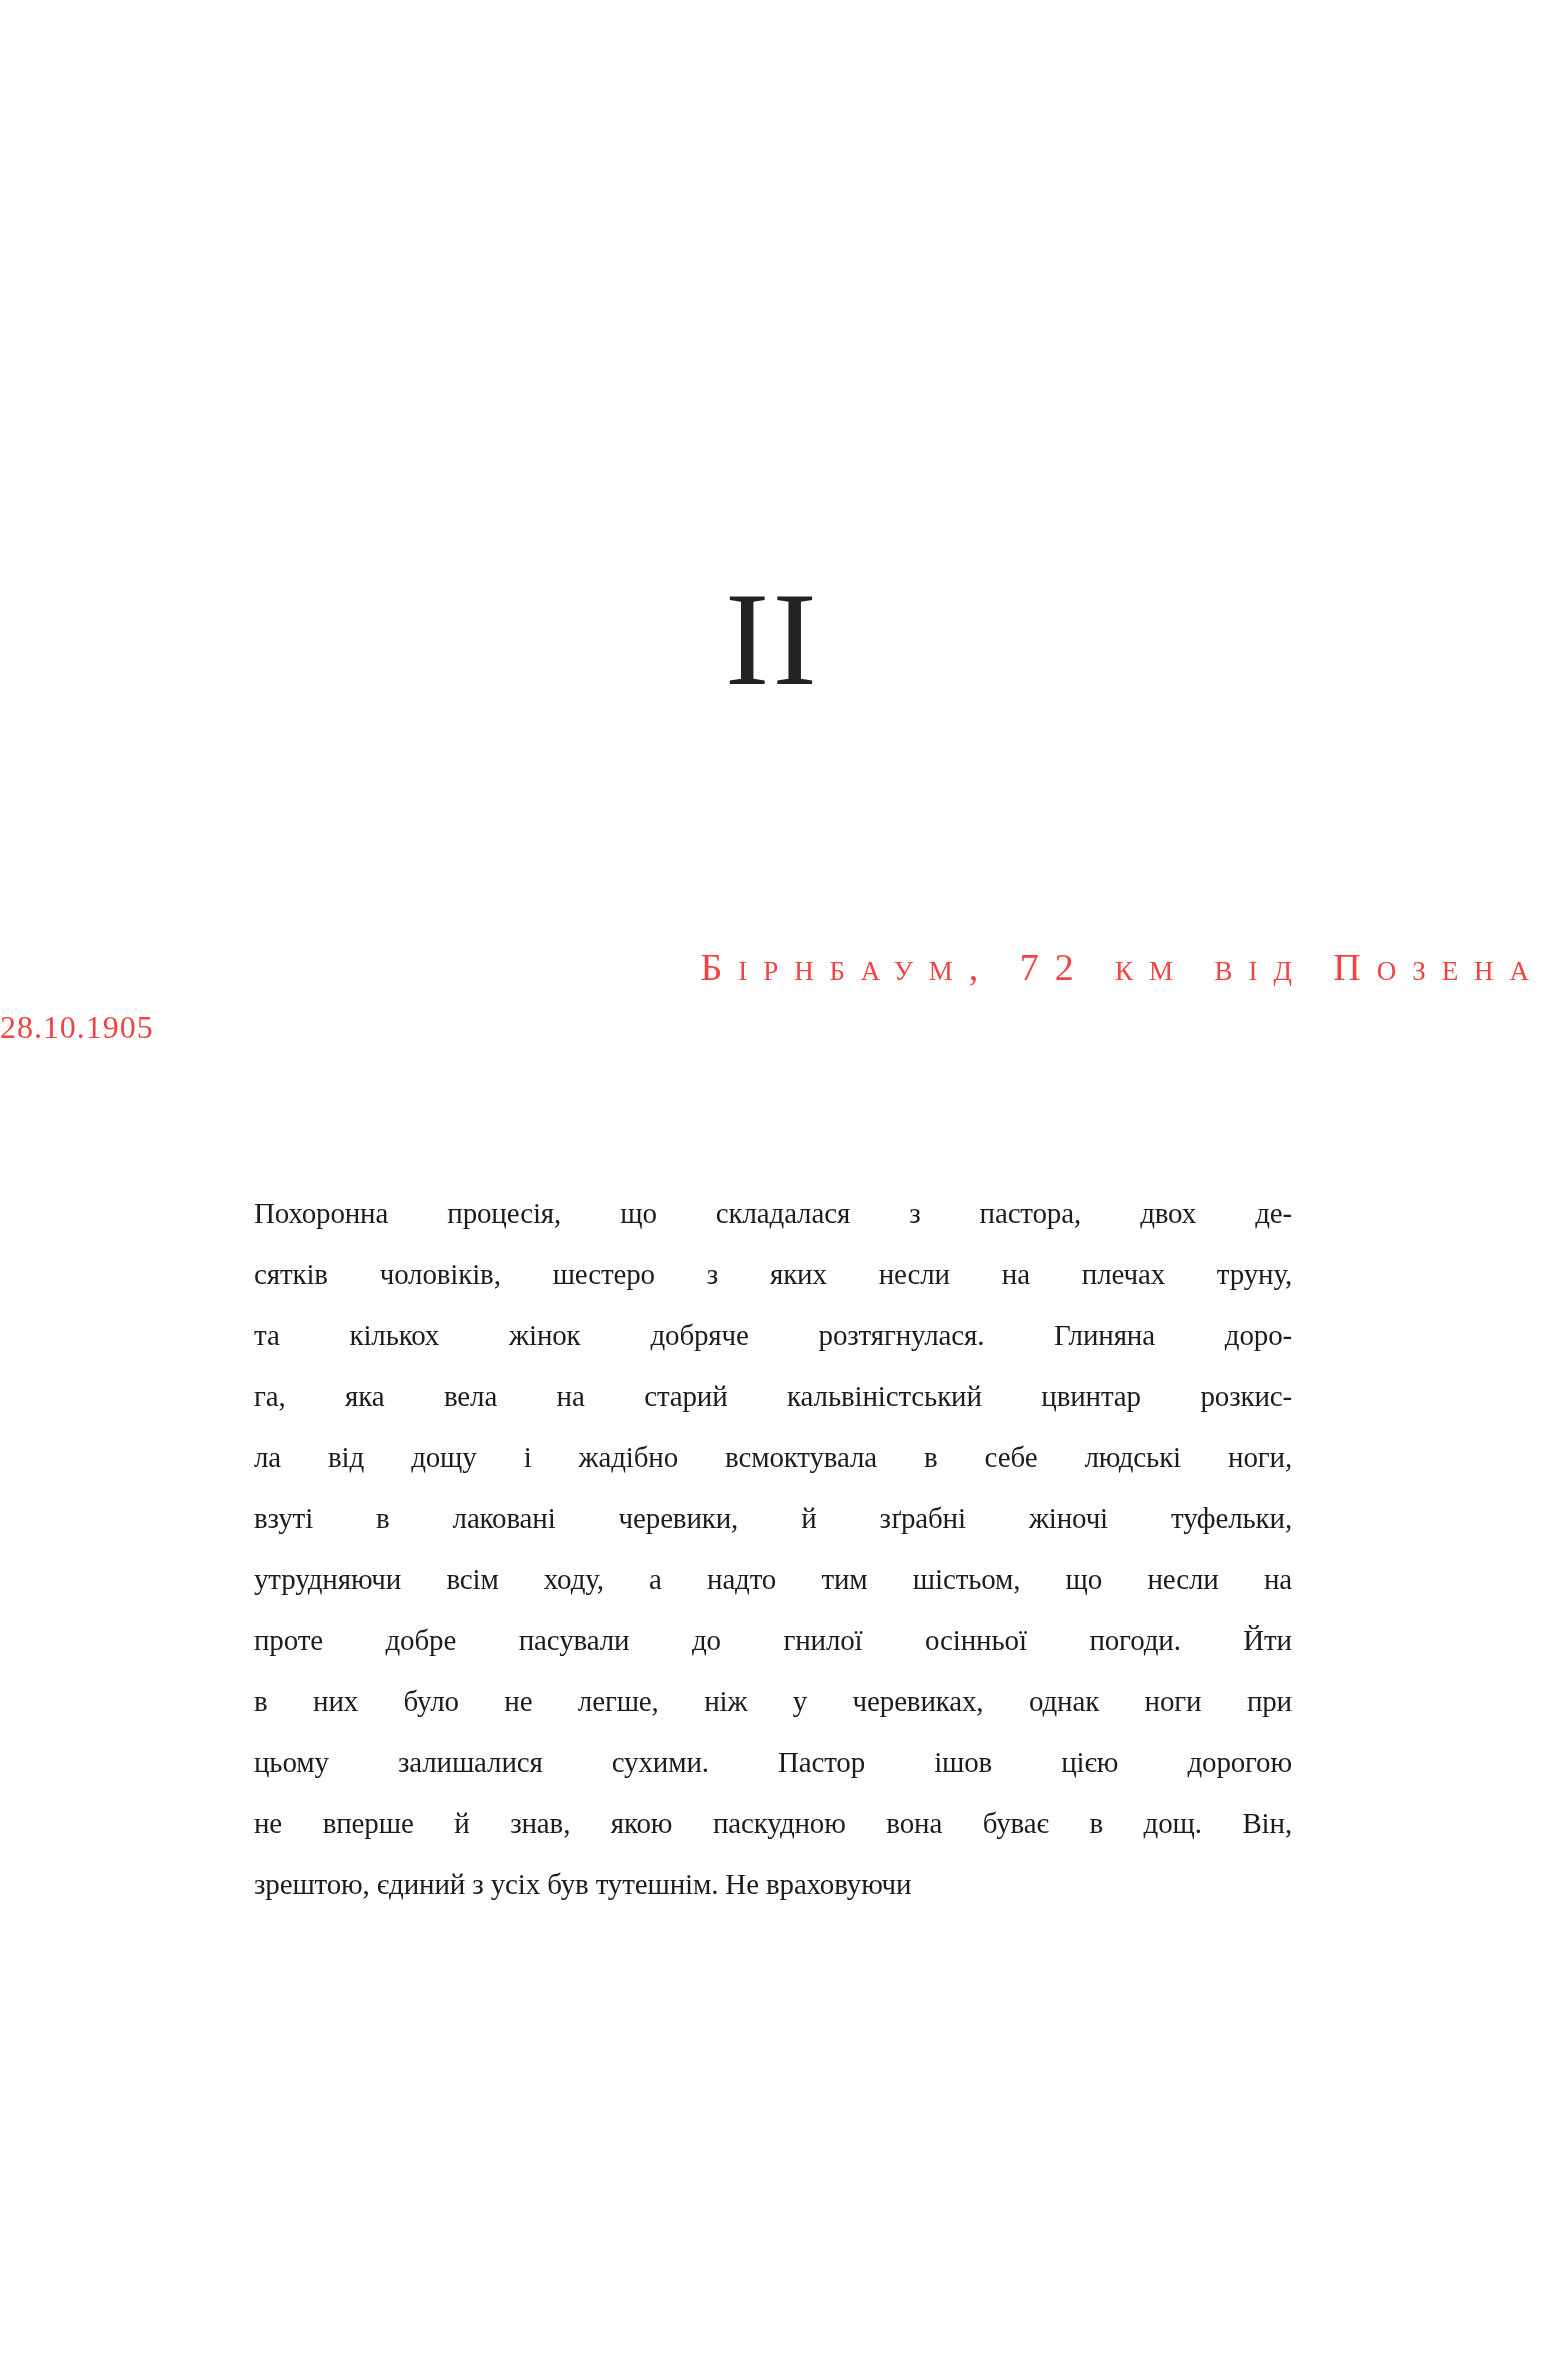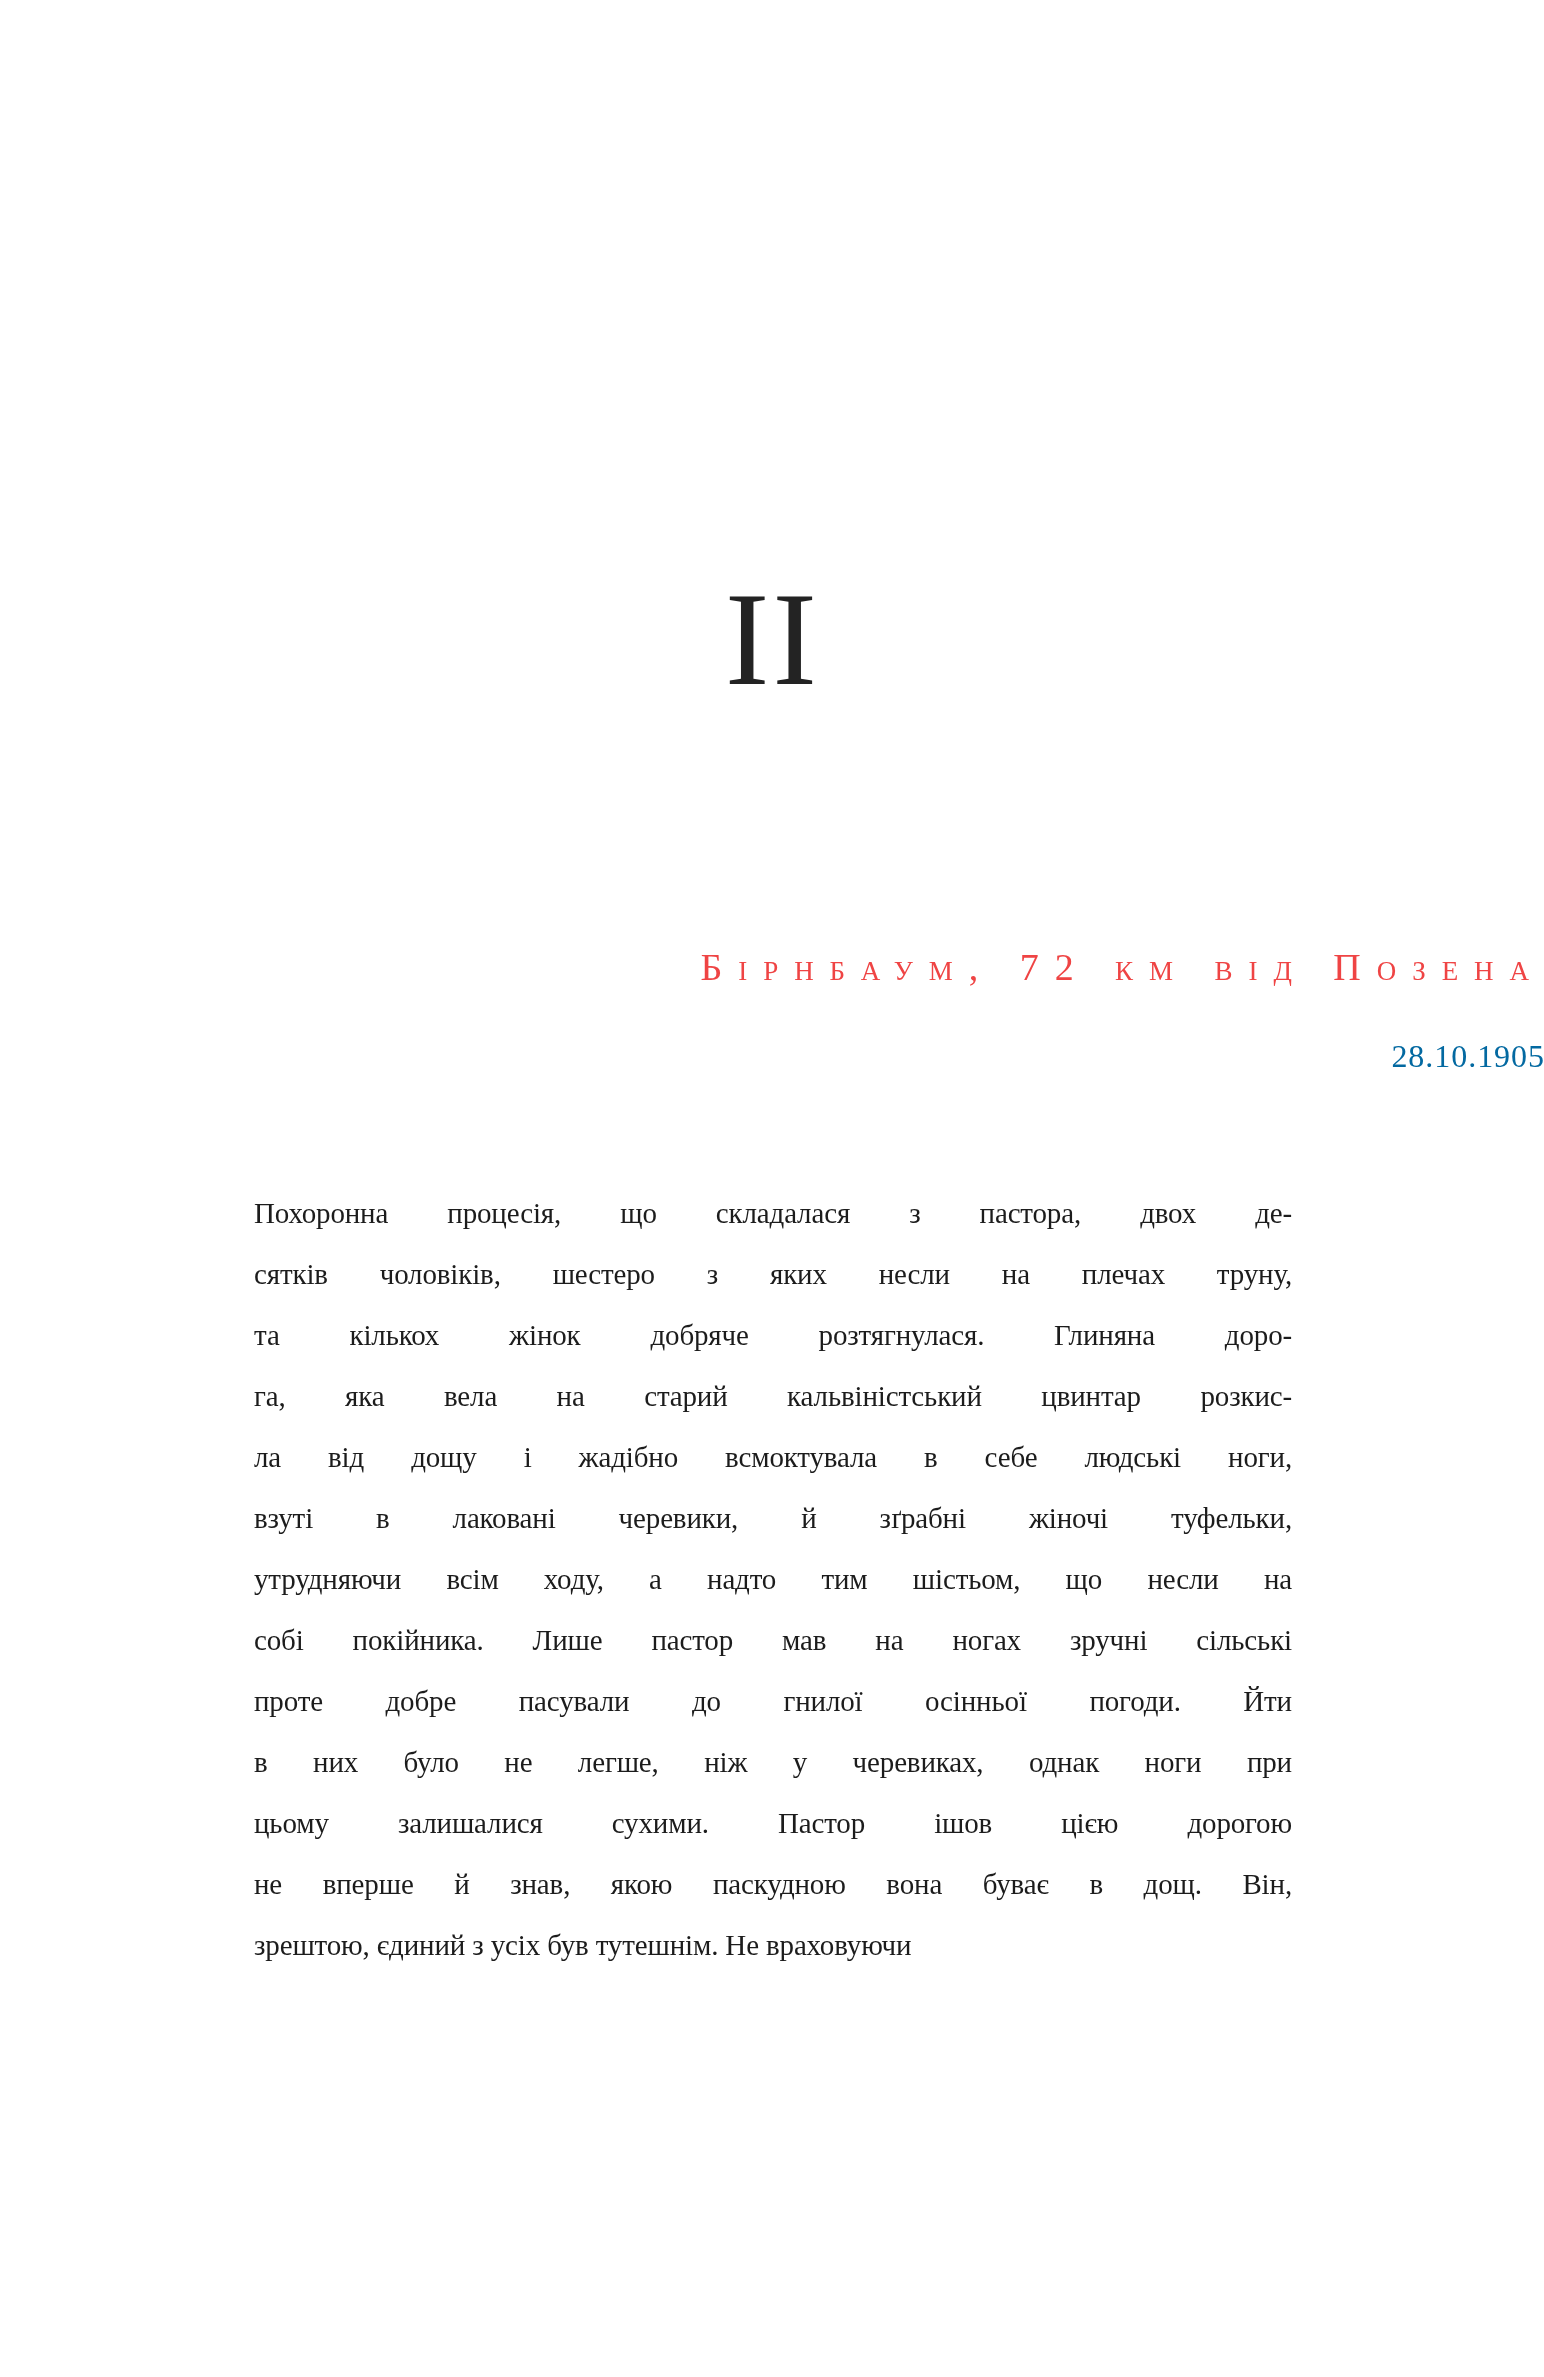--- a/index.html
+++ b/index.html
@@ -39,26 +39,25 @@
     font-variant: small-caps;
     letter-spacing: 0.42em;
     color: #ef4444;
     white-space: nowrap;
   }
   .section-date {
     position: absolute;
     top: 1011px;
     left: 0;
     width: 100%;
-    text-align: right;
+    text-align: left;
     font-size: 32px;
     line-height: 1;
     letter-spacing: 0.03em;
-    color: #0369a1;
-    margin-top: 29px;
+    color: #ef4444;
   }
   .body-text {
     position: absolute;
     top: 1183px;
     left: 254px;
     width: 1038px;
   }
   .body-text .line {
     font-size: 29px;
     line-height: 61px;
@@ -96,21 +95,20 @@
   <div class="section-date">28.10.1905</div>
 
   <div class="body-text">
       <div class="line">Похоронна процесія, що складалася з пастора, двох де-</div>
       <div class="line">сятків чоловіків, шестеро з яких несли на плечах труну,</div>
       <div class="line">та кількох жінок добряче розтягнулася. Глиняна доро-</div>
       <div class="line">га, яка вела на старий кальвіністський цвинтар розкис-</div>
       <div class="line">ла від дощу і жадібно всмоктувала в себе людські ноги,</div>
       <div class="line">взуті в лаковані черевики, й зґрабні жіночі туфельки,</div>
       <div class="line">утрудняючи всім ходу, а надто тим шістьом, що несли на</div>
-      <div class="line">собі покійника. Лише пастор мав на ногах зручні сільські</div>
       <div class="line">проте добре пасували до гнилої осінньої погоди. Йти</div>
       <div class="line">в них було не легше, ніж у черевиках, однак ноги при</div>
       <div class="line">цьому залишалися сухими. Пастор ішов цією дорогою</div>
       <div class="line">не вперше й знав, якою паскудною вона буває в дощ. Він,</div>
       <div class="line last">зрештою, єдиний з усіх був тутешнім. Не враховуючи</div>
     </div>
 
   <div class="page-number">II</div>
 </div>
 

